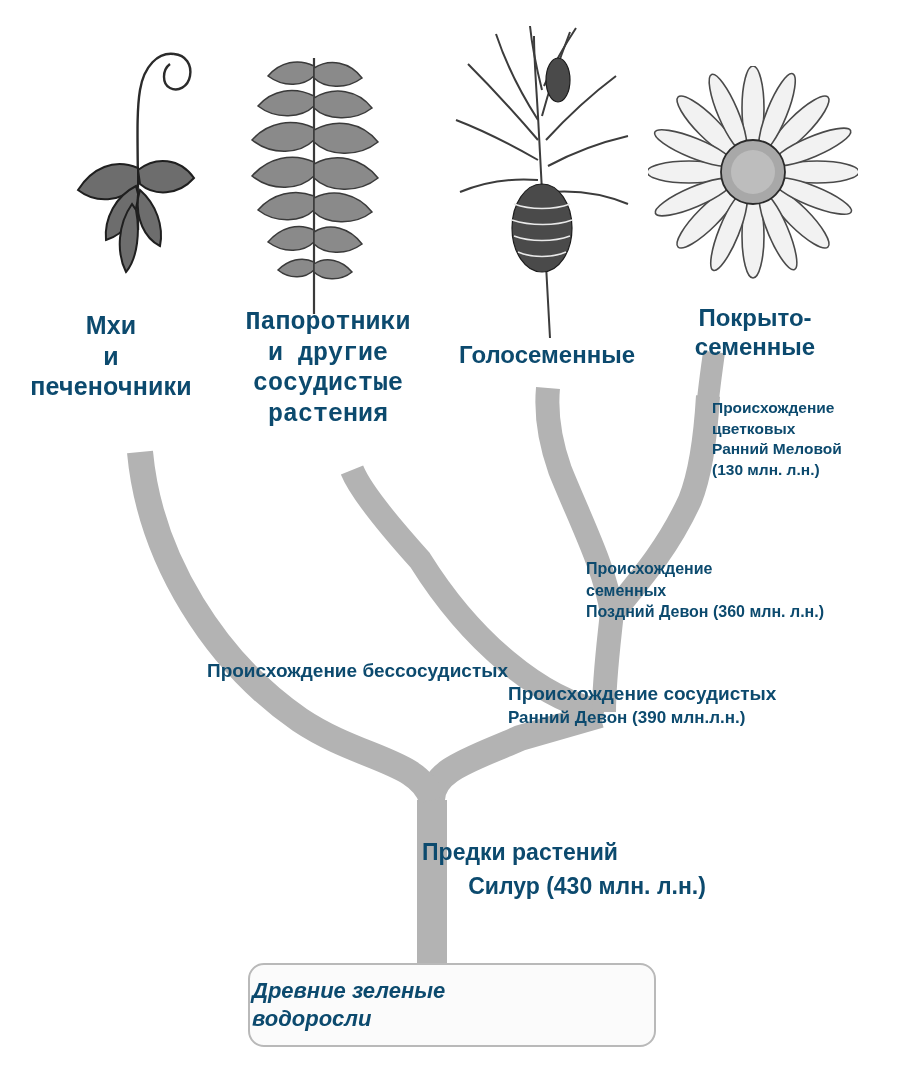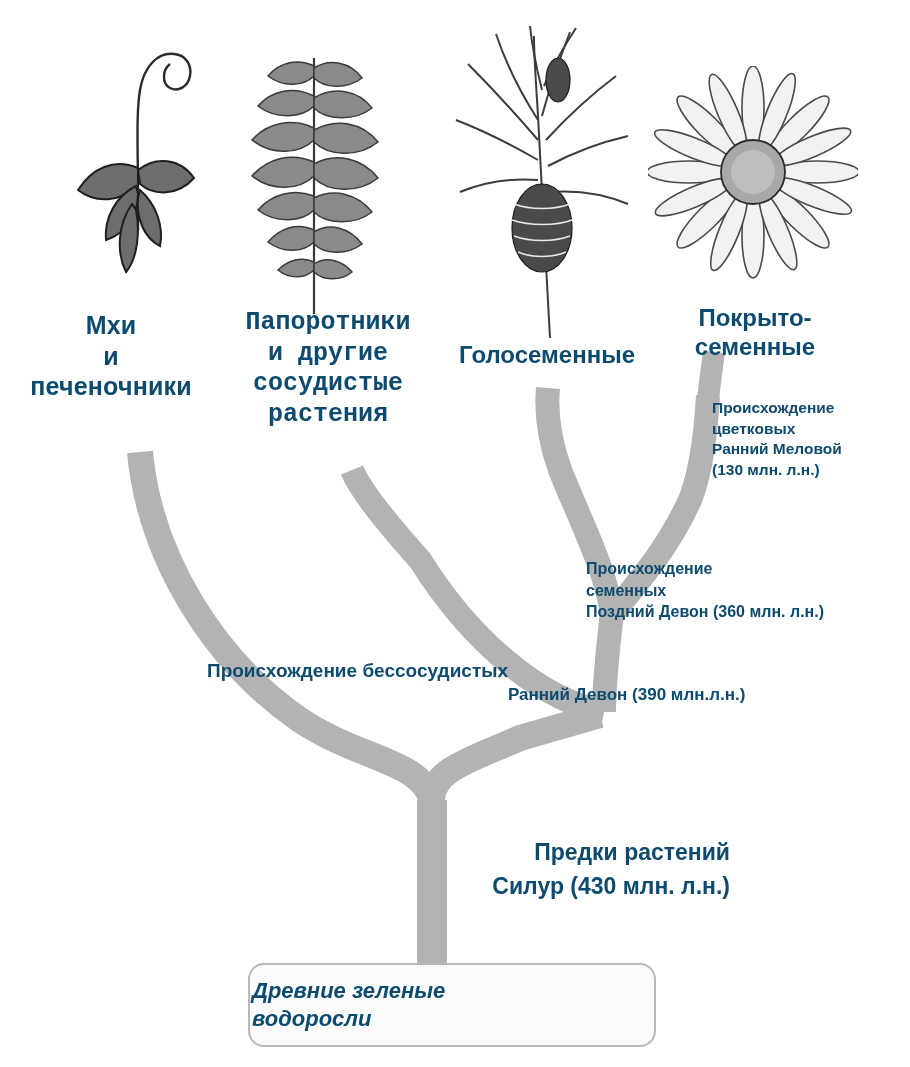--- a/index.html
+++ b/index.html
@@ -94,21 +94,21 @@
   #label-vasc .big {
     display: block;
     font-size: 17px;
     margin-top: 3px;
   }
   #label-ancestors {
     left: 310px;
     top: 810px;
     width: 420px;
     font-size: 23px;
-    text-align: right;
+    text-align: center;
   }
   #label-ancestors .line2 {
     display: block;
     font-size: 23px;
     margin-top: 6px;
     margin-left: 134px;
   }
   #label-algae {
     left: 252px;
     top: 977px;
@@ -270,20 +270,21 @@
   <div class="label" id="label-flowering">Происхождение
 цветковых
 Ранний Меловой
 (130 млн. л.н.)</div>
   <div class="label" id="label-seed">Происхождение
 семенных
 Поздний Девон (360 млн. л.н.)</div>
   <div class="label" id="label-nonvasc">Происхождение  бессосудистых</div>
 
   <div class="label" id="label-vasc">
+    <span>Происхождение сосудистых</span>
     <span class="big">Ранний Девон (390 млн.л.н.)</span>
   </div>
 
   <div class="label" id="label-ancestors">
     <span>Предки растений</span>
     <span class="line2">Силур (430 млн. л.н.)</span>
   </div>
 
   <div id="algae-box"></div>
   <div class="label" id="label-algae">Древние зеленые

